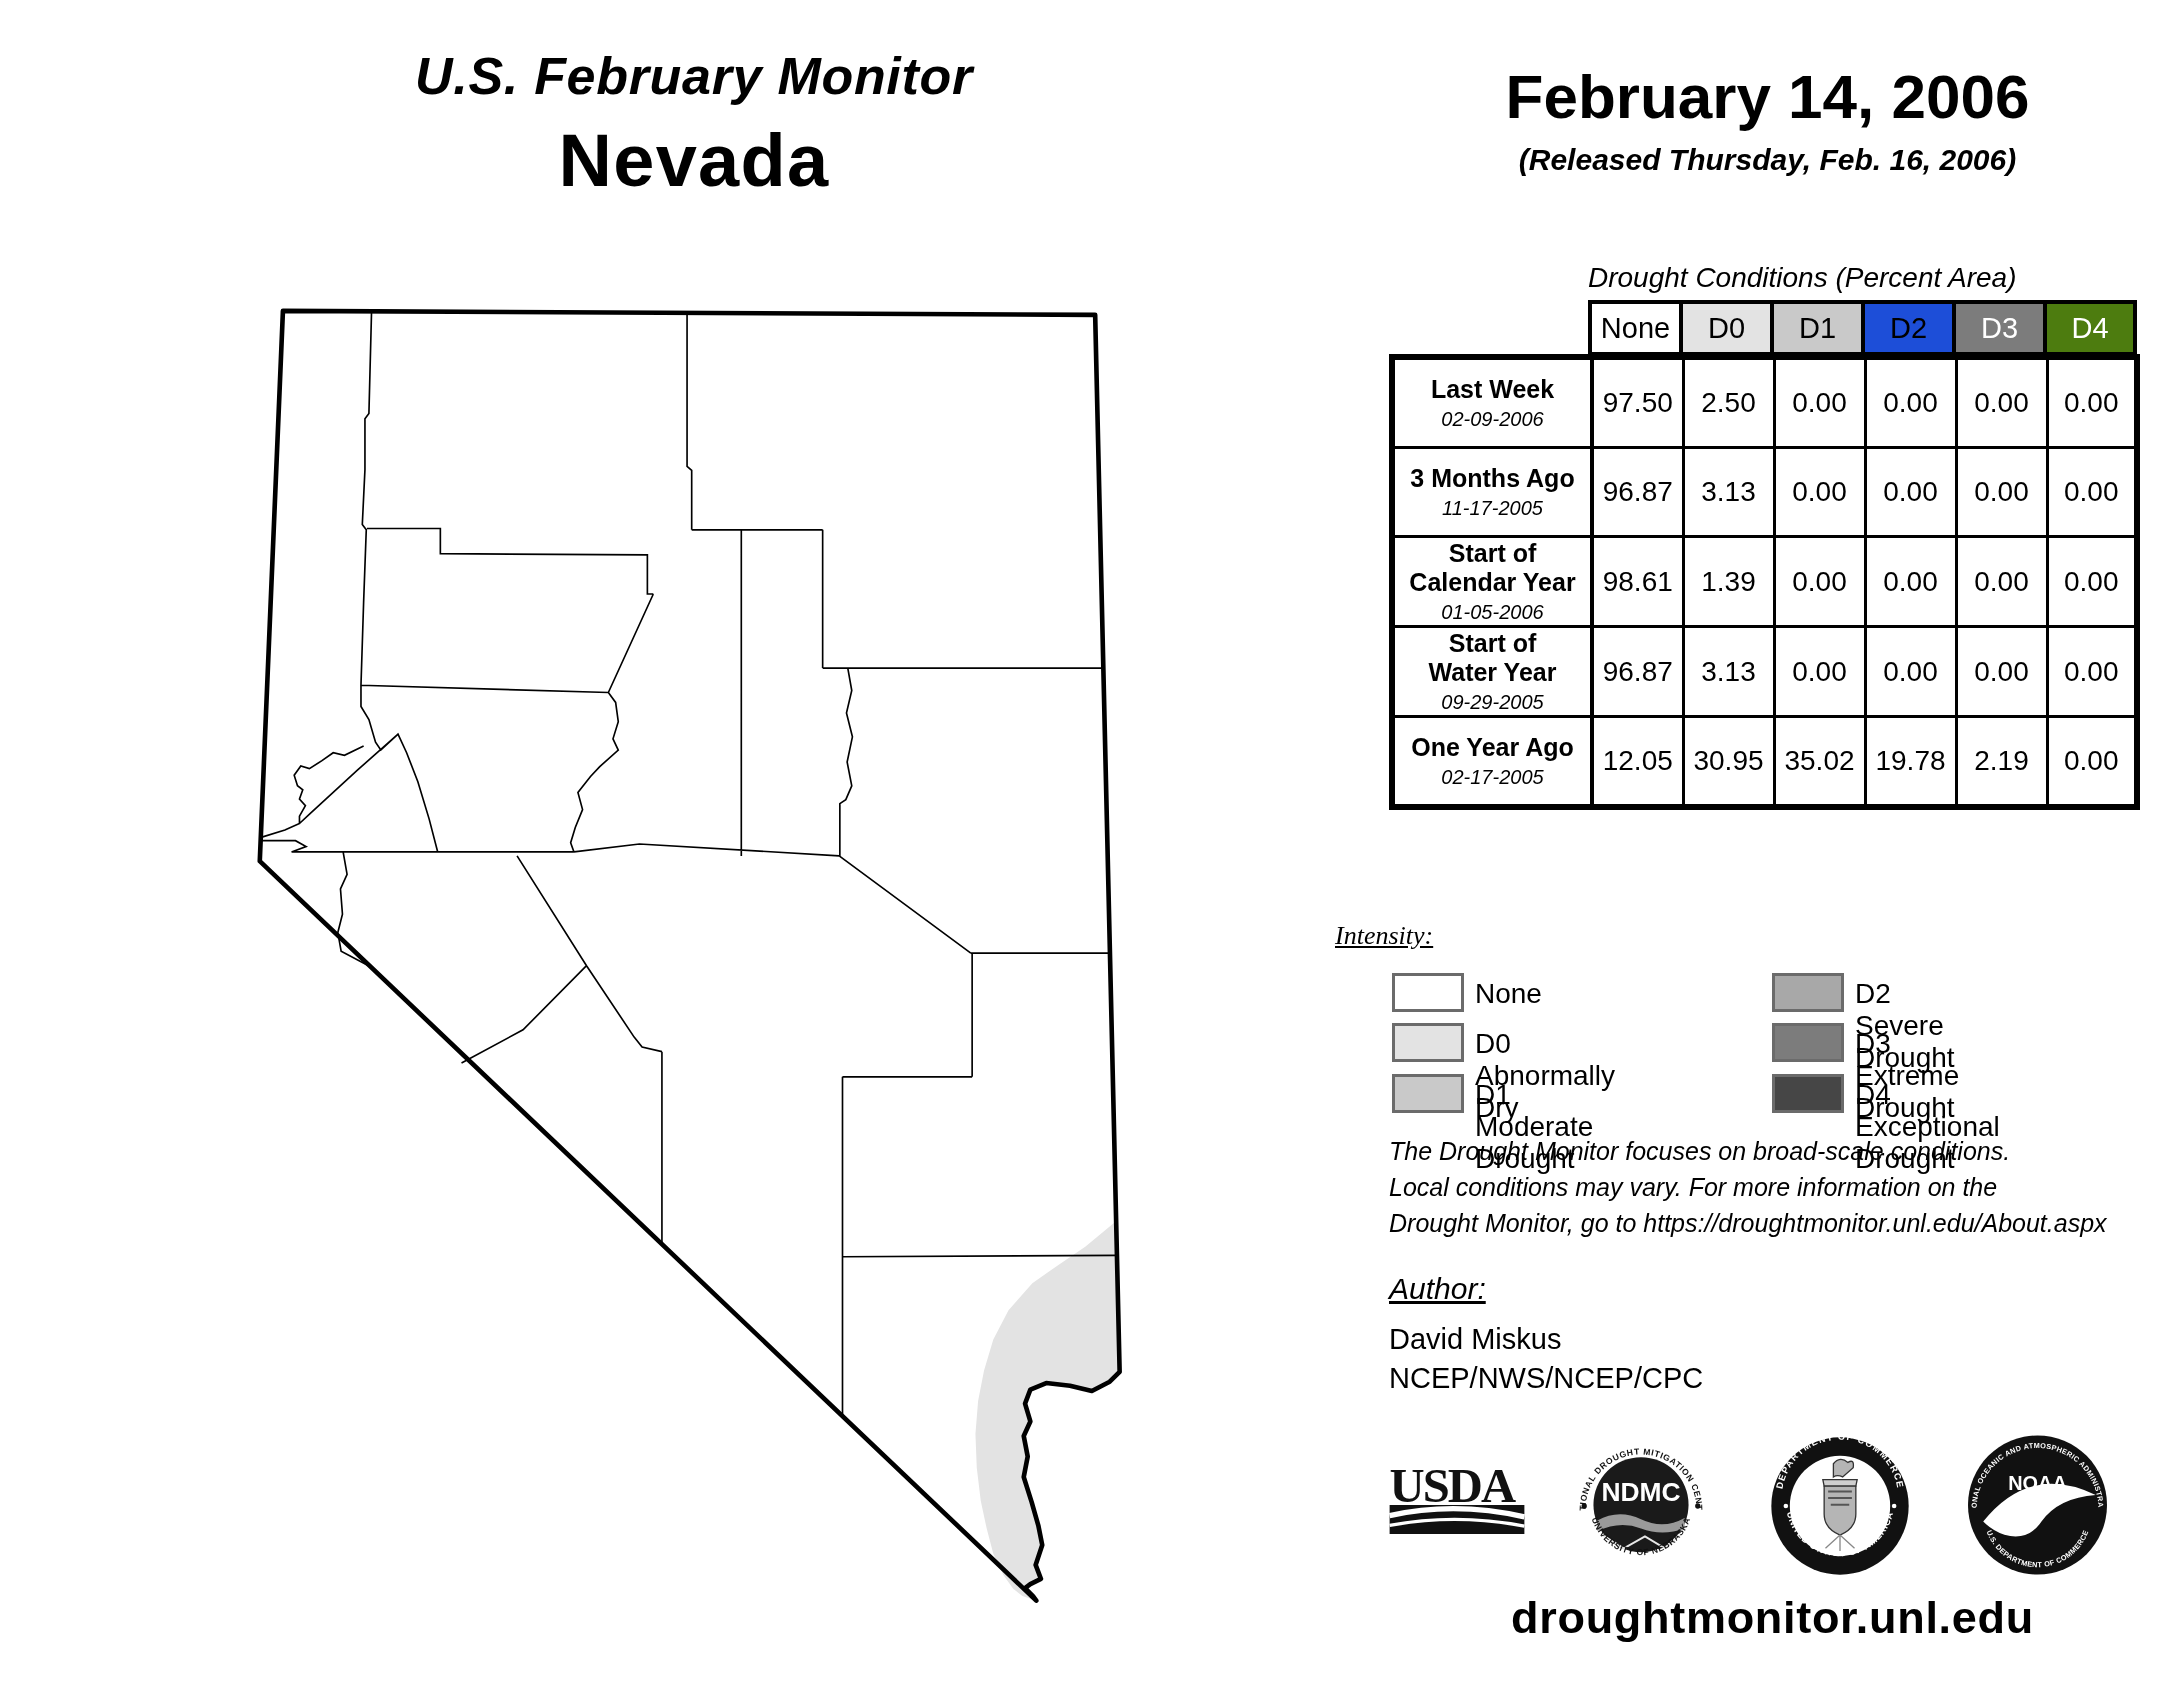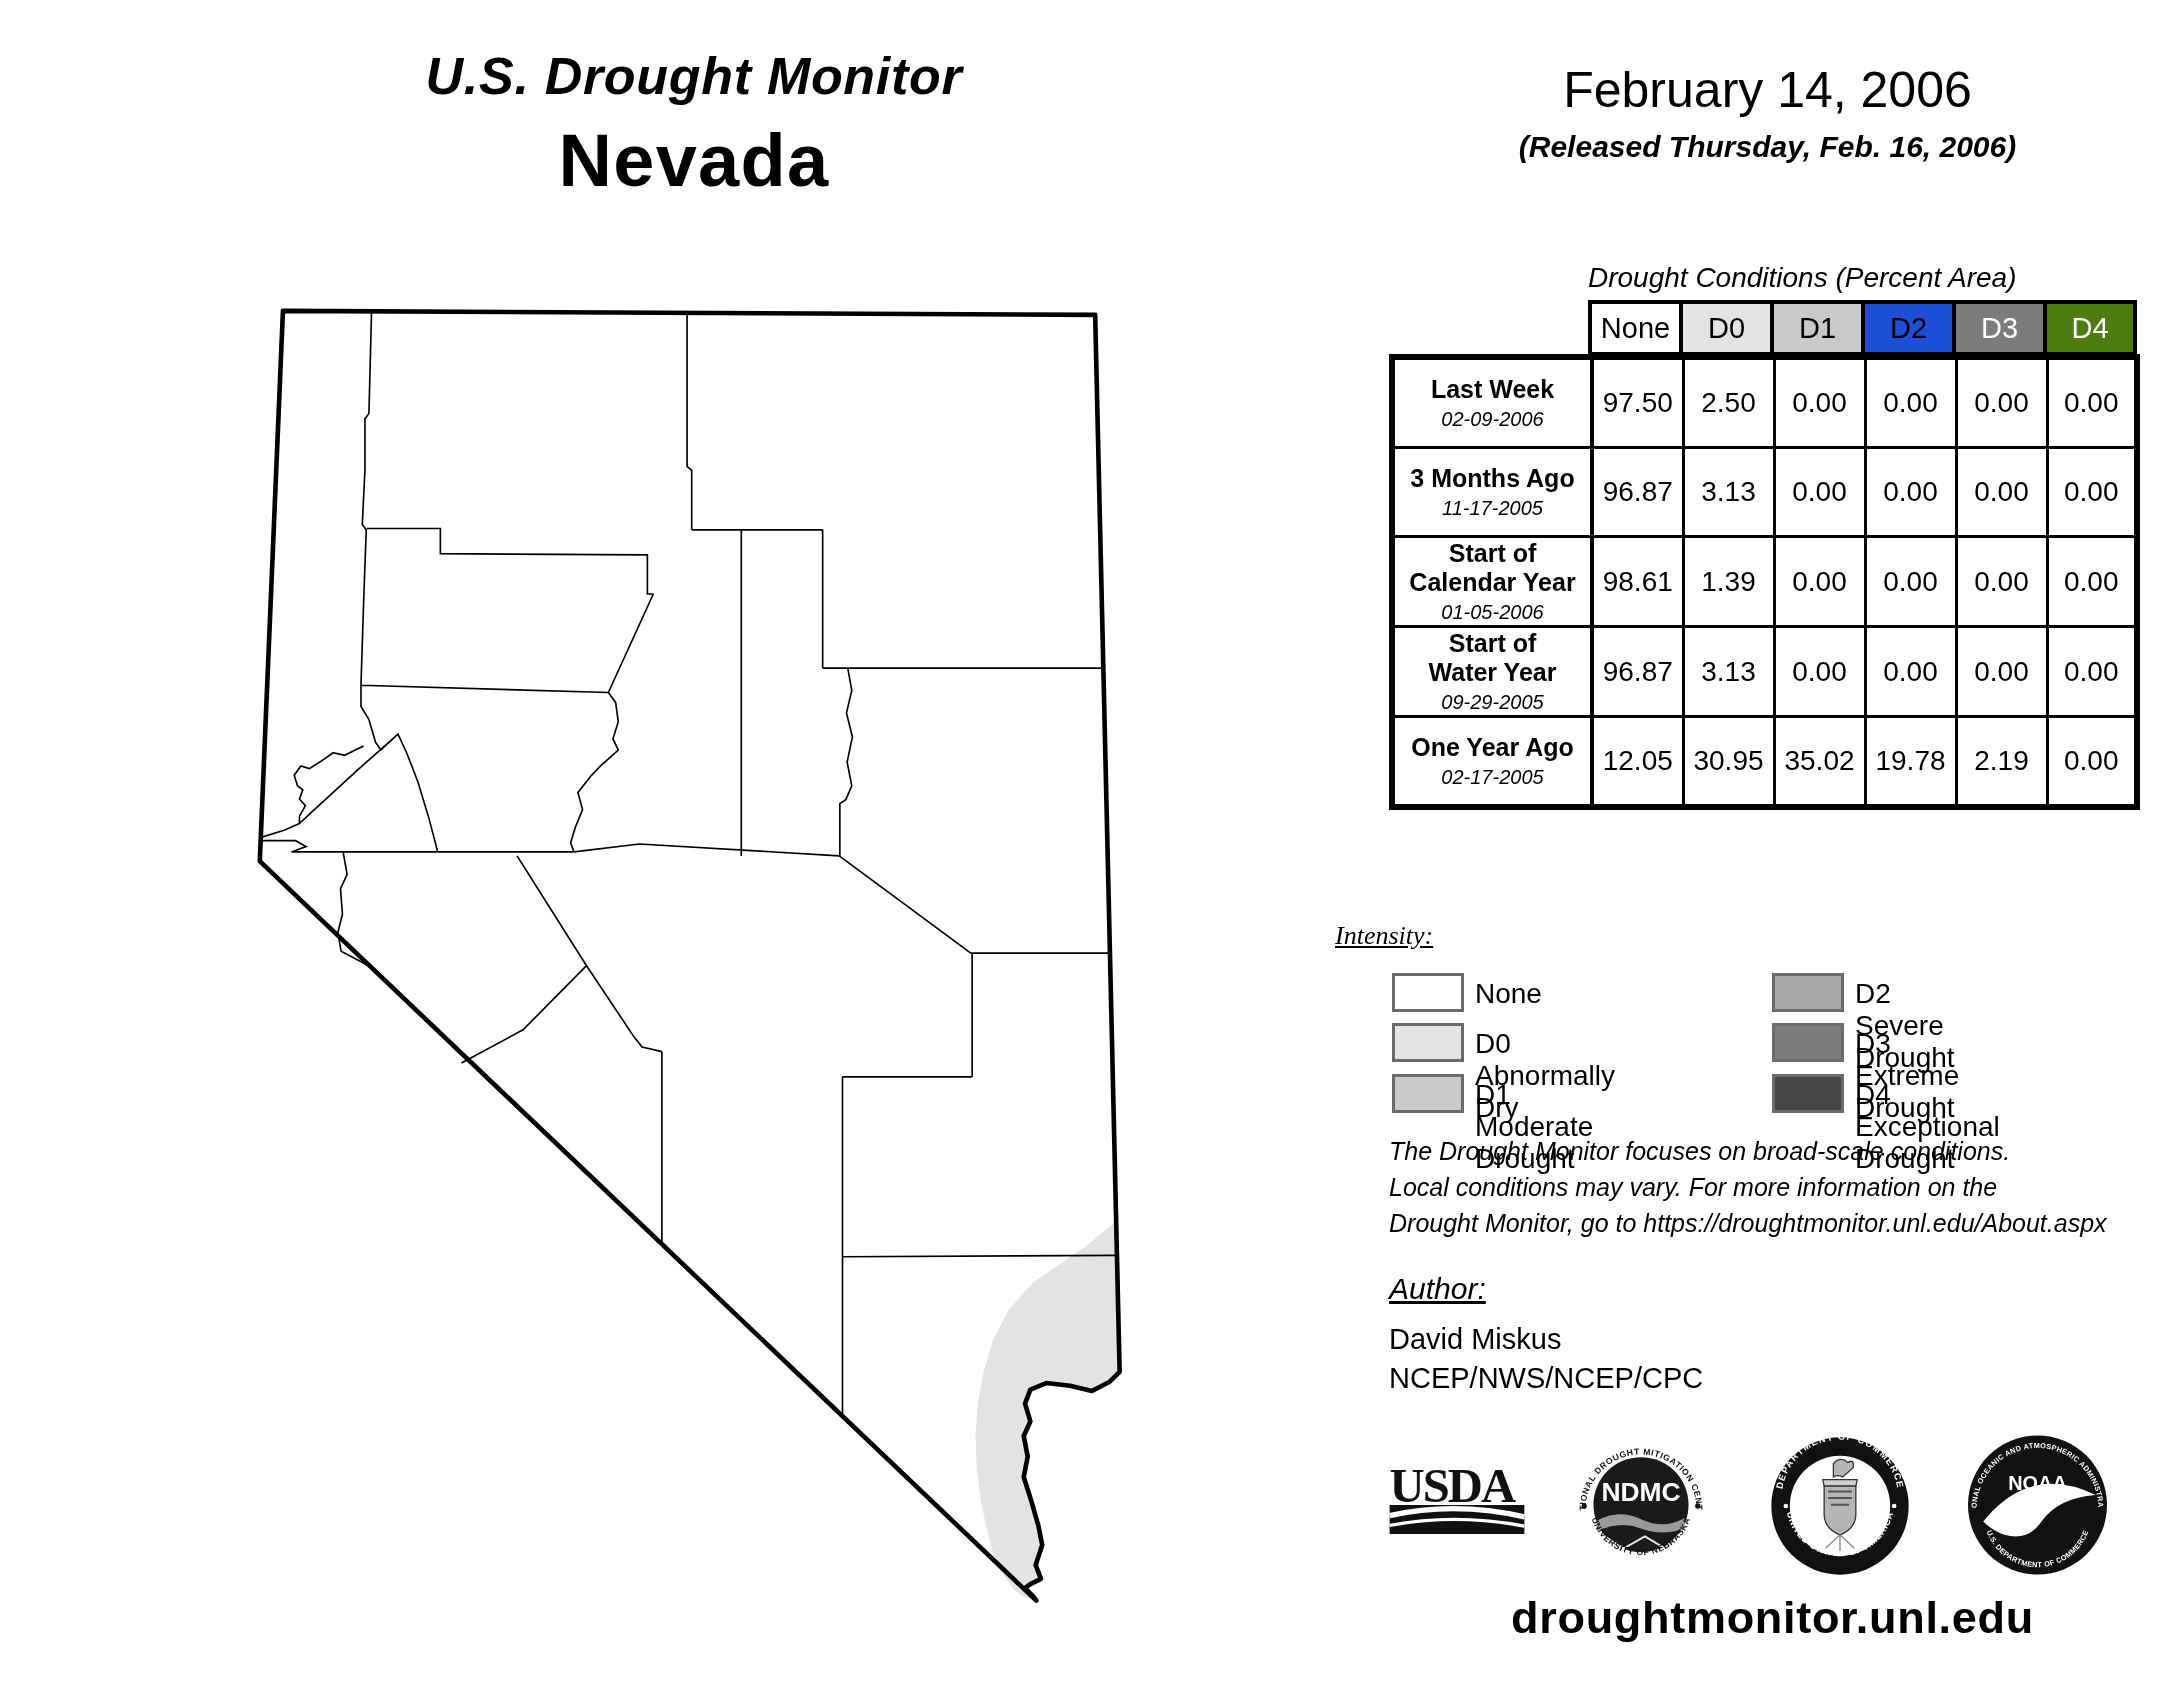--- a/index.html
+++ b/index.html
@@ -9,21 +9,21 @@
     overflow:hidden;
   }
   .abs{position:absolute;}
 
   
   .title-left{left:284px;top:46px;width:820px;text-align:center;}
   .app-title{font-size:52px;font-weight:bold;font-style:italic;letter-spacing:0.7px;}
   .state-title{font-size:74px;font-weight:bold;margin-top:12px;letter-spacing:1.3px;}
 
   .date-block{left:1417px;top:61px;width:701px;text-align:center;}
-  .report-date{font-size:50px;font-weight:normal;}
+  .report-date{font-size:62px;font-weight:bold;}
   .released-date{font-size:30px;font-weight:bold;font-style:italic;margin-top:10.6px;}
   .valid-time{font-size:29px;font-weight:bold;margin-top:16px;}
 
   
   .table-title{left:1588px;top:262px;width:543px;text-align:left;
                font-size:28px;font-style:italic;}
   table{border-collapse:collapse;table-layout:fixed;}
   .hdr-table{left:1588px;top:300px;width:543px;}
   .hdr-table td{
     border:4px solid #000;height:46px;text-align:center;vertical-align:middle;
@@ -58,21 +58,21 @@
   
   .footer-url{left:1422px;top:1592px;width:701px;text-align:center;
               font-size:45px;font-weight:bold;letter-spacing:0.7px;}
 
   .logo{position:absolute;}
 </style>
 </head>
 <body>
 
 <div class="abs title-left">
-  <div class="app-title">U.S. Drought Monitor</div>
+  <div class="app-title">U.S. February Monitor</div>
   <div class="state-title">Nevada</div>
 </div>
 
 <div class="abs date-block">
   <div class="report-date">February 14, 2006</div>
   <div class="released-date">(Released Thursday, Feb. 16, 2006)</div>
 </div>
 
 <svg class="abs" style="left:232px;top:291px;" width="926" height="1356" viewBox="350 440 1400 2050">
 

